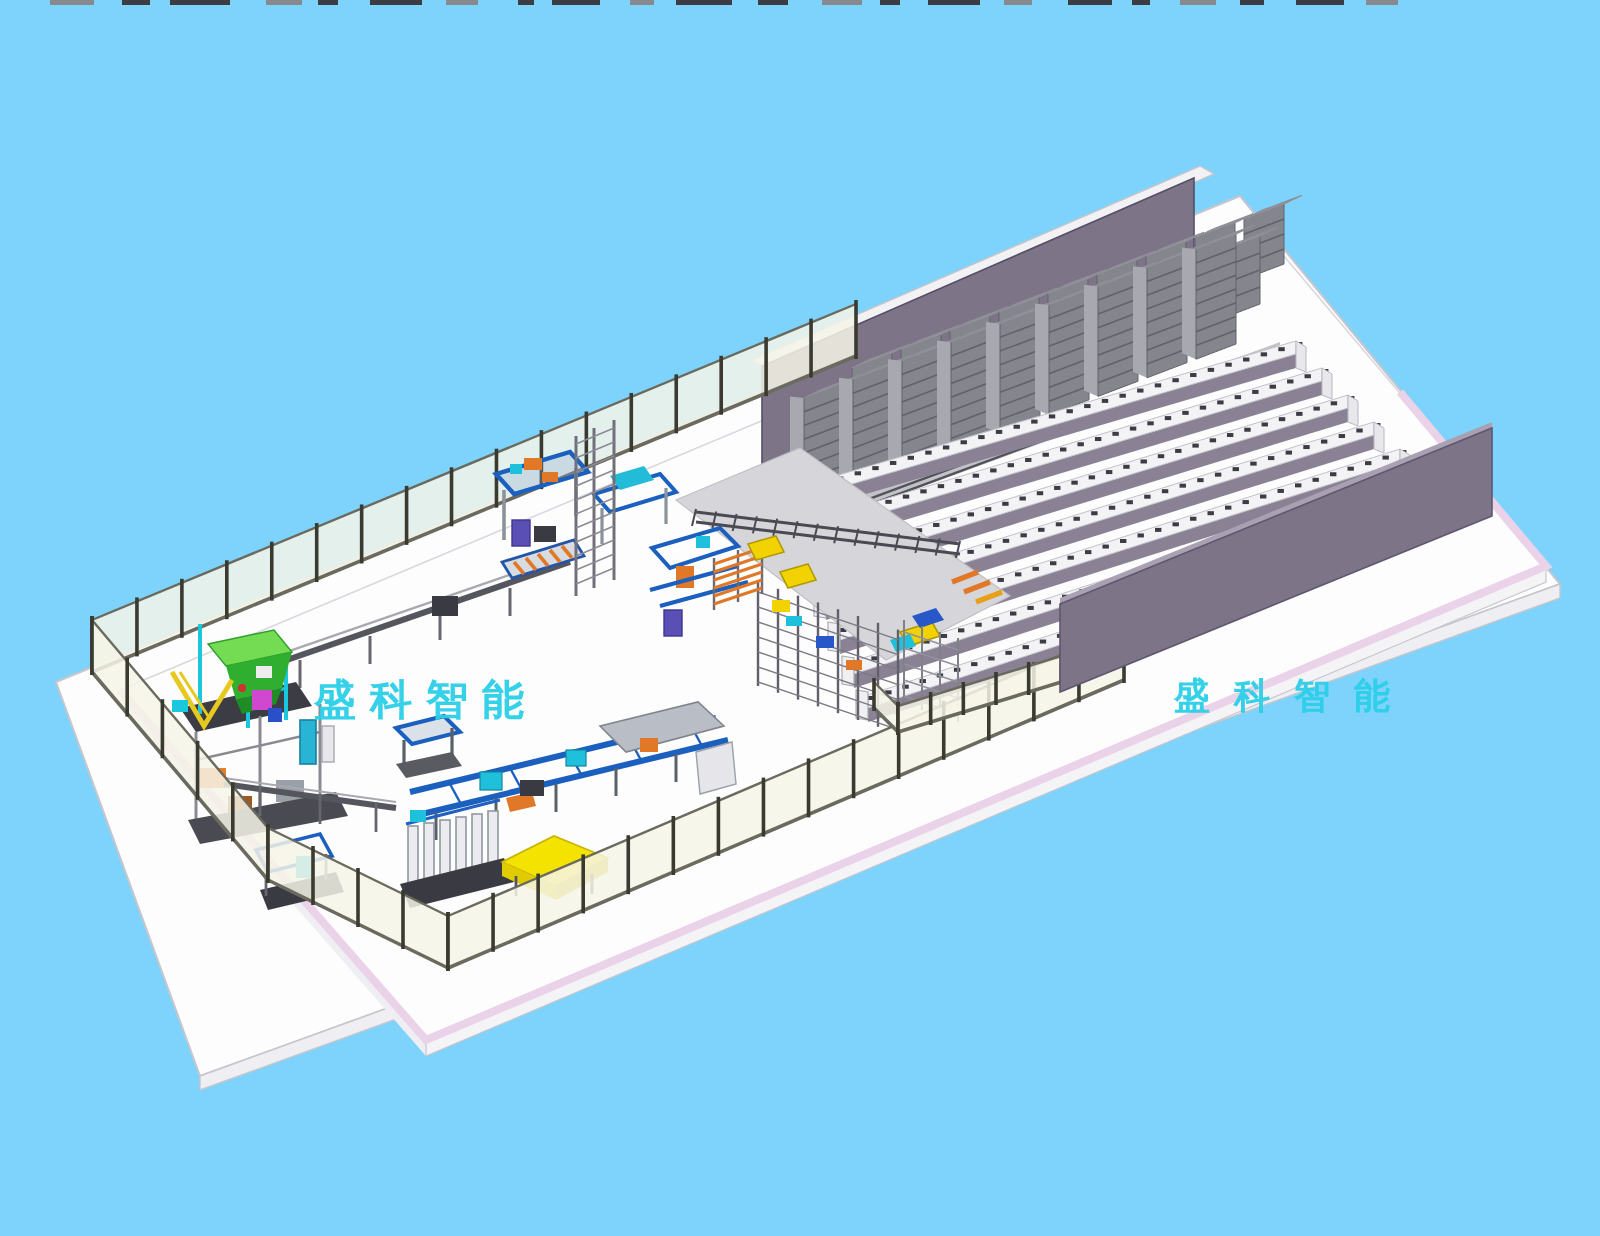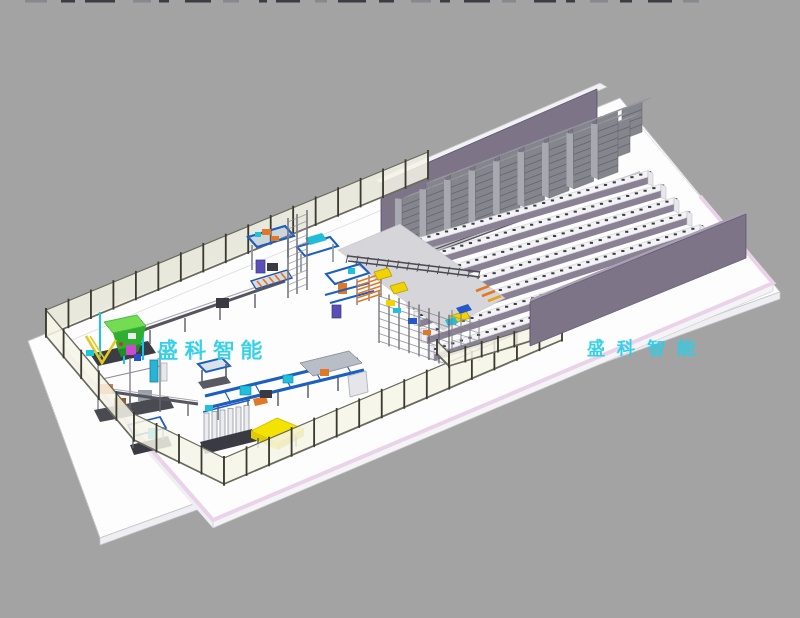--- a/index.html
+++ b/index.html
@@ -1,16 +1,16 @@
 <!DOCTYPE html>
 <html><head>
 <meta charset="utf-8">
 <style>
   html,body{margin:0;padding:0;background:#ffffff;}
-  #canvas{position:relative;width:800px;height:618px;background:#a3a3a3;overflow:hidden;
+  #canvas{position:relative;width:800px;height:618px;background:#7dd3fc;overflow:hidden;
           font-family:"DejaVu Sans","Liberation Sans",sans-serif;}
   svg{display:block;}
   text.wm{font-weight:bold;opacity:.95;}
 </style>
 </head>
 <body>
 
 <div id="canvas">
 <svg id="scene" width="800" height="618" viewBox="0 0 800 618">
 

